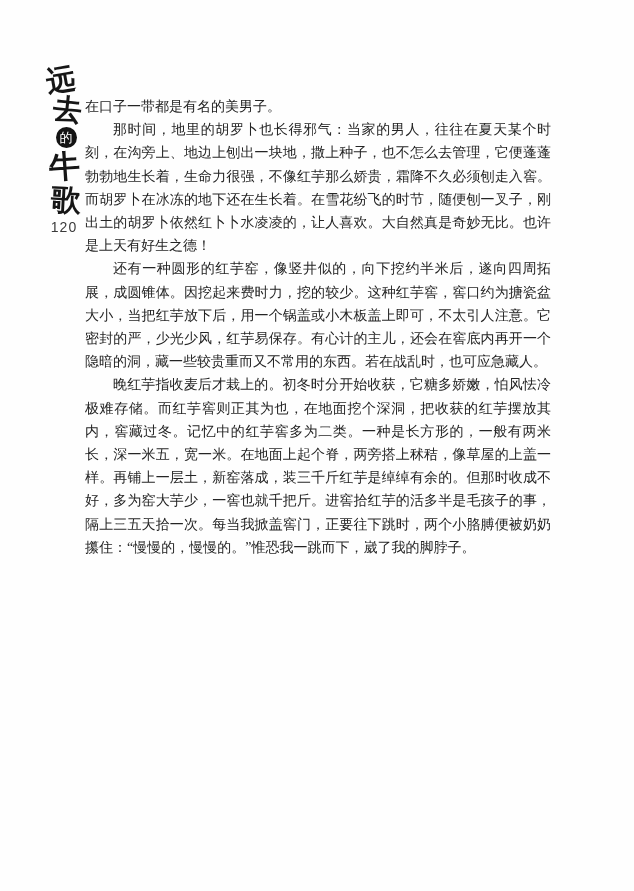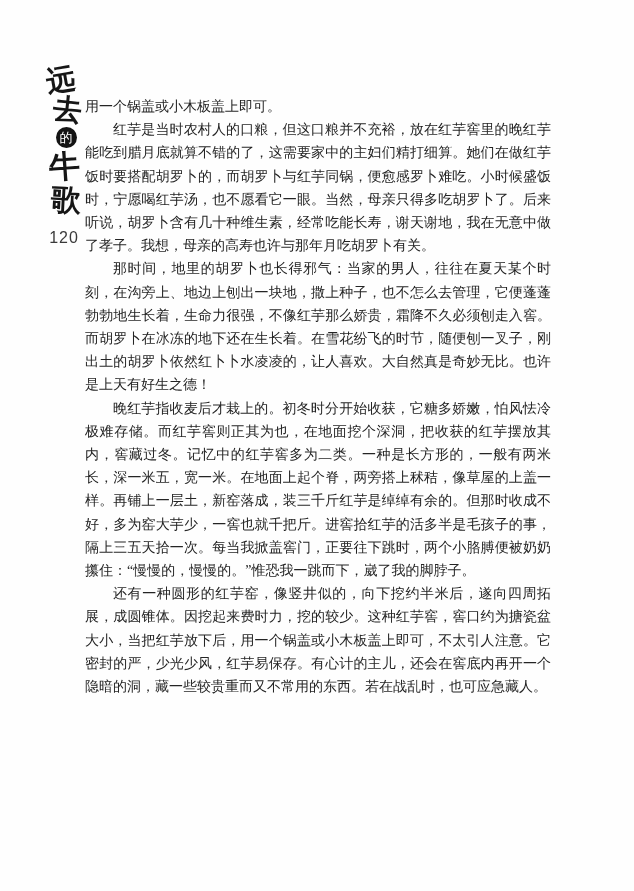--- a/index.html
+++ b/index.html
@@ -49,23 +49,23 @@
     background: #141414;
     color: #ffffff;
     border-radius: 50%;
     font-size: 13px;
     line-height: 21px;
     text-align: center;
     font-weight: normal;
     transform: translateX(2px);
   }
   .folio {
-    margin-top: 14px;
+    margin-top: 4px;
     font-family: "Liberation Sans", "DejaVu Sans", sans-serif;
-    font-size: 16px;
+    font-size: 14px;
     color: #3a3a3a;
     letter-spacing: 1px;
   }
 
   
   .content {
     position: absolute;
     left: 85px;
     top: 95px;
     width: 466px;
@@ -93,20 +93,19 @@
       <span class="ch">远</span>
       <span class="ch">去</span>
       <span class="circle-ch">的</span>
       <span class="ch">牛</span>
       <span class="ch">歌</span>
     </div>
     <div class="folio">120</div>
   </div>
 
   <div class="content">
-    <p>用一个锅盖或小木板盖上即可。</p>
-    <p class="indent">红芋是当时农村人的口粮，但这口粮并不充裕，放在红芋窖里的晚红芋能吃到腊月底就算不错的了，这需要家中的主妇们精打细算。她们在做红芋饭时要搭配胡罗卜的，而胡罗卜与红芋同锅，便愈感罗卜难吃。小时候盛饭时，宁愿喝红芋汤，也不愿看它一眼。当然，母亲只得多吃胡罗卜了。后来听说，胡罗卜含有几十种维生素，经常吃能长寿，谢天谢地，我在无意中做了孝子。我想，母亲的高寿也许与那年月吃胡罗卜有关。</p>
+    <p>在口子一带都是有名的美男子。</p>
     <p class="indent">那时间，地里的胡罗卜也长得邪气：当家的男人，往往在夏天某个时刻，在沟旁上、地边上刨出一块地，撒上种子，也不怎么去管理，它便蓬蓬勃勃地生长着，生命力很强，不像红芋那么娇贵，霜降不久必须刨走入窖。而胡罗卜在冰冻的地下还在生长着。在雪花纷飞的时节，随便刨一叉子，刚出土的胡罗卜依然红卜卜水凌凌的，让人喜欢。大自然真是奇妙无比。也许是上天有好生之德！</p>
+    <p class="indent">还有一种圆形的红芋窑，像竖井似的，向下挖约半米后，遂向四周拓展，成圆锥体。因挖起来费时力，挖的较少。这种红芋窖，窖口约为搪瓷盆大小，当把红芋放下后，用一个锅盖或小木板盖上即可，不太引人注意。它密封的严，少光少风，红芋易保存。有心计的主儿，还会在窖底内再开一个隐暗的洞，藏一些较贵重而又不常用的东西。若在战乱时，也可应急藏人。</p>
     <p class="indent">晚红芋指收麦后才栽上的。初冬时分开始收获，它糖多娇嫩，怕风怯冷极难存储。而红芋窖则正其为也，在地面挖个深洞，把收获的红芋摆放其内，窖藏过冬。记忆中的红芋窖多为二类。一种是长方形的，一般有两米长，深一米五，宽一米。在地面上起个脊，两旁搭上秫秸，像草屋的上盖一样。再铺上一层土，新窑落成，装三千斤红芋是绰绰有余的。但那时收成不好，多为窑大芋少，一窖也就千把斤。进窖拾红芋的活多半是毛孩子的事，隔上三五天拾一次。每当我掀盖窖门，正要往下跳时，两个小胳膊便被奶奶攥住：“慢慢的，慢慢的。”惟恐我一跳而下，崴了我的脚脖子。</p>
-    <p class="indent">还有一种圆形的红芋窑，像竖井似的，向下挖约半米后，遂向四周拓展，成圆锥体。因挖起来费时力，挖的较少。这种红芋窖，窖口约为搪瓷盆大小，当把红芋放下后，用一个锅盖或小木板盖上即可，不太引人注意。它密封的严，少光少风，红芋易保存。有心计的主儿，还会在窖底内再开一个隐暗的洞，藏一些较贵重而又不常用的东西。若在战乱时，也可应急藏人。</p>
   </div>
 
 </div>
 
 </body></html>

